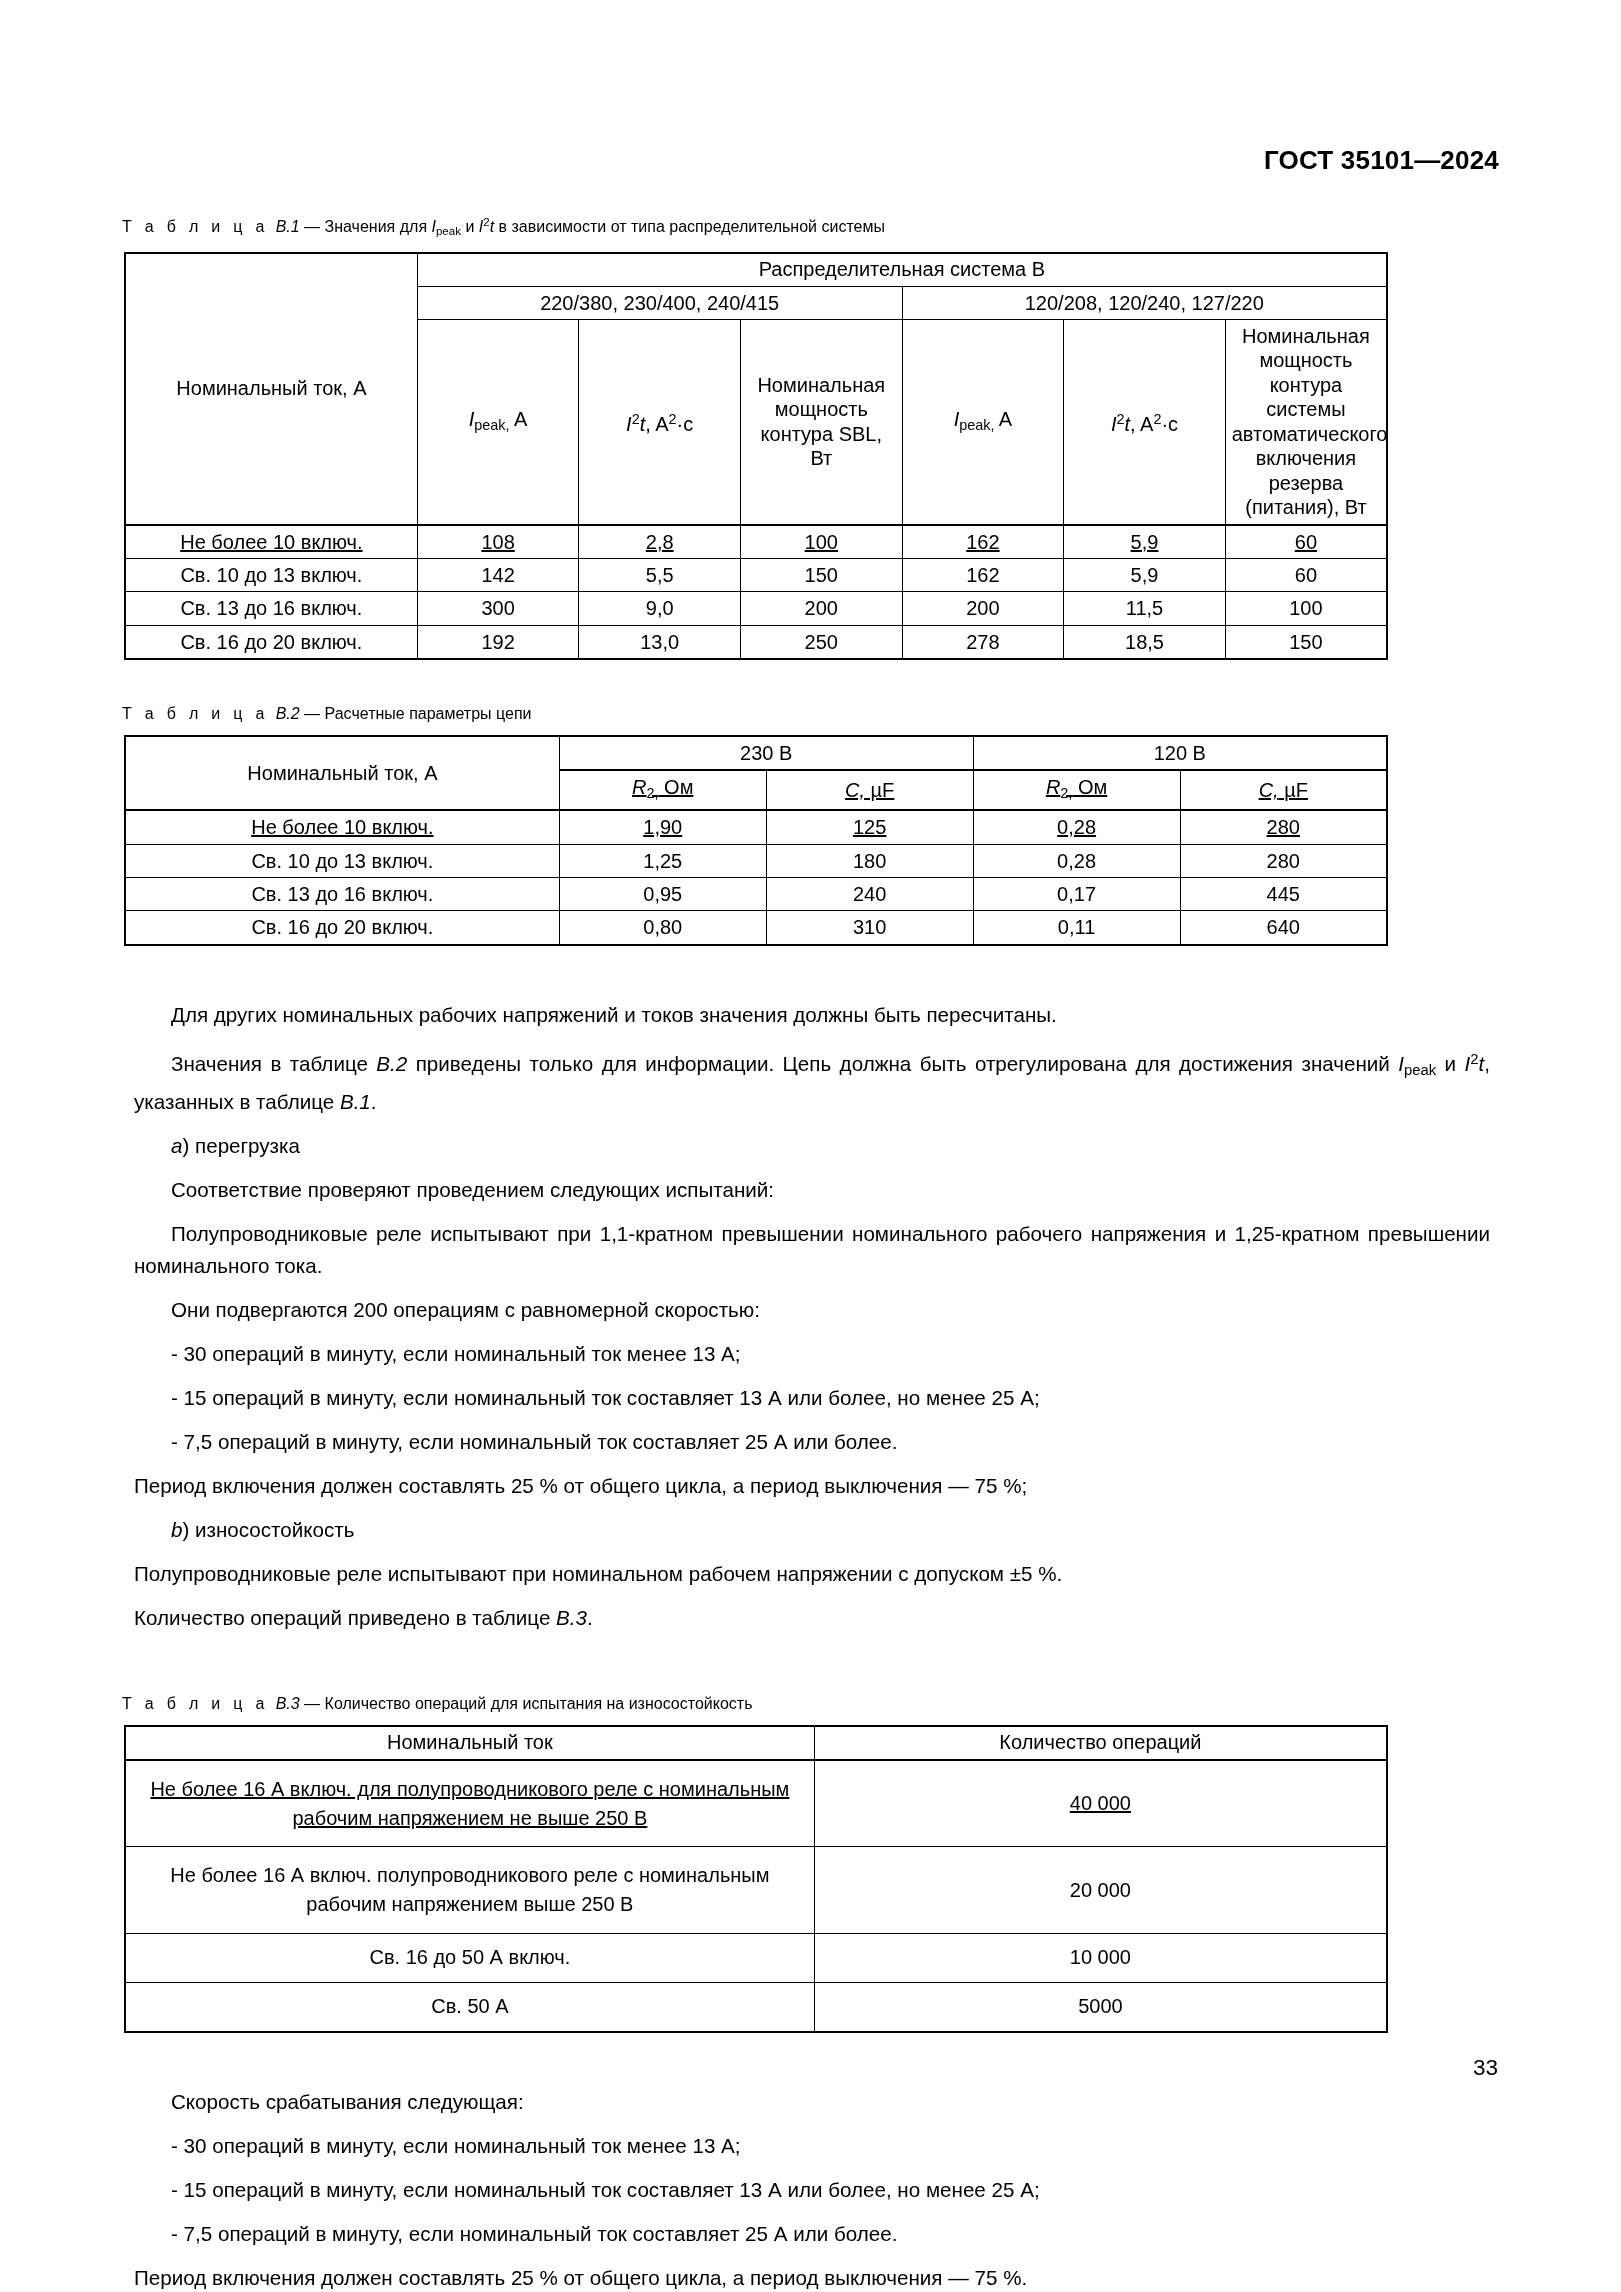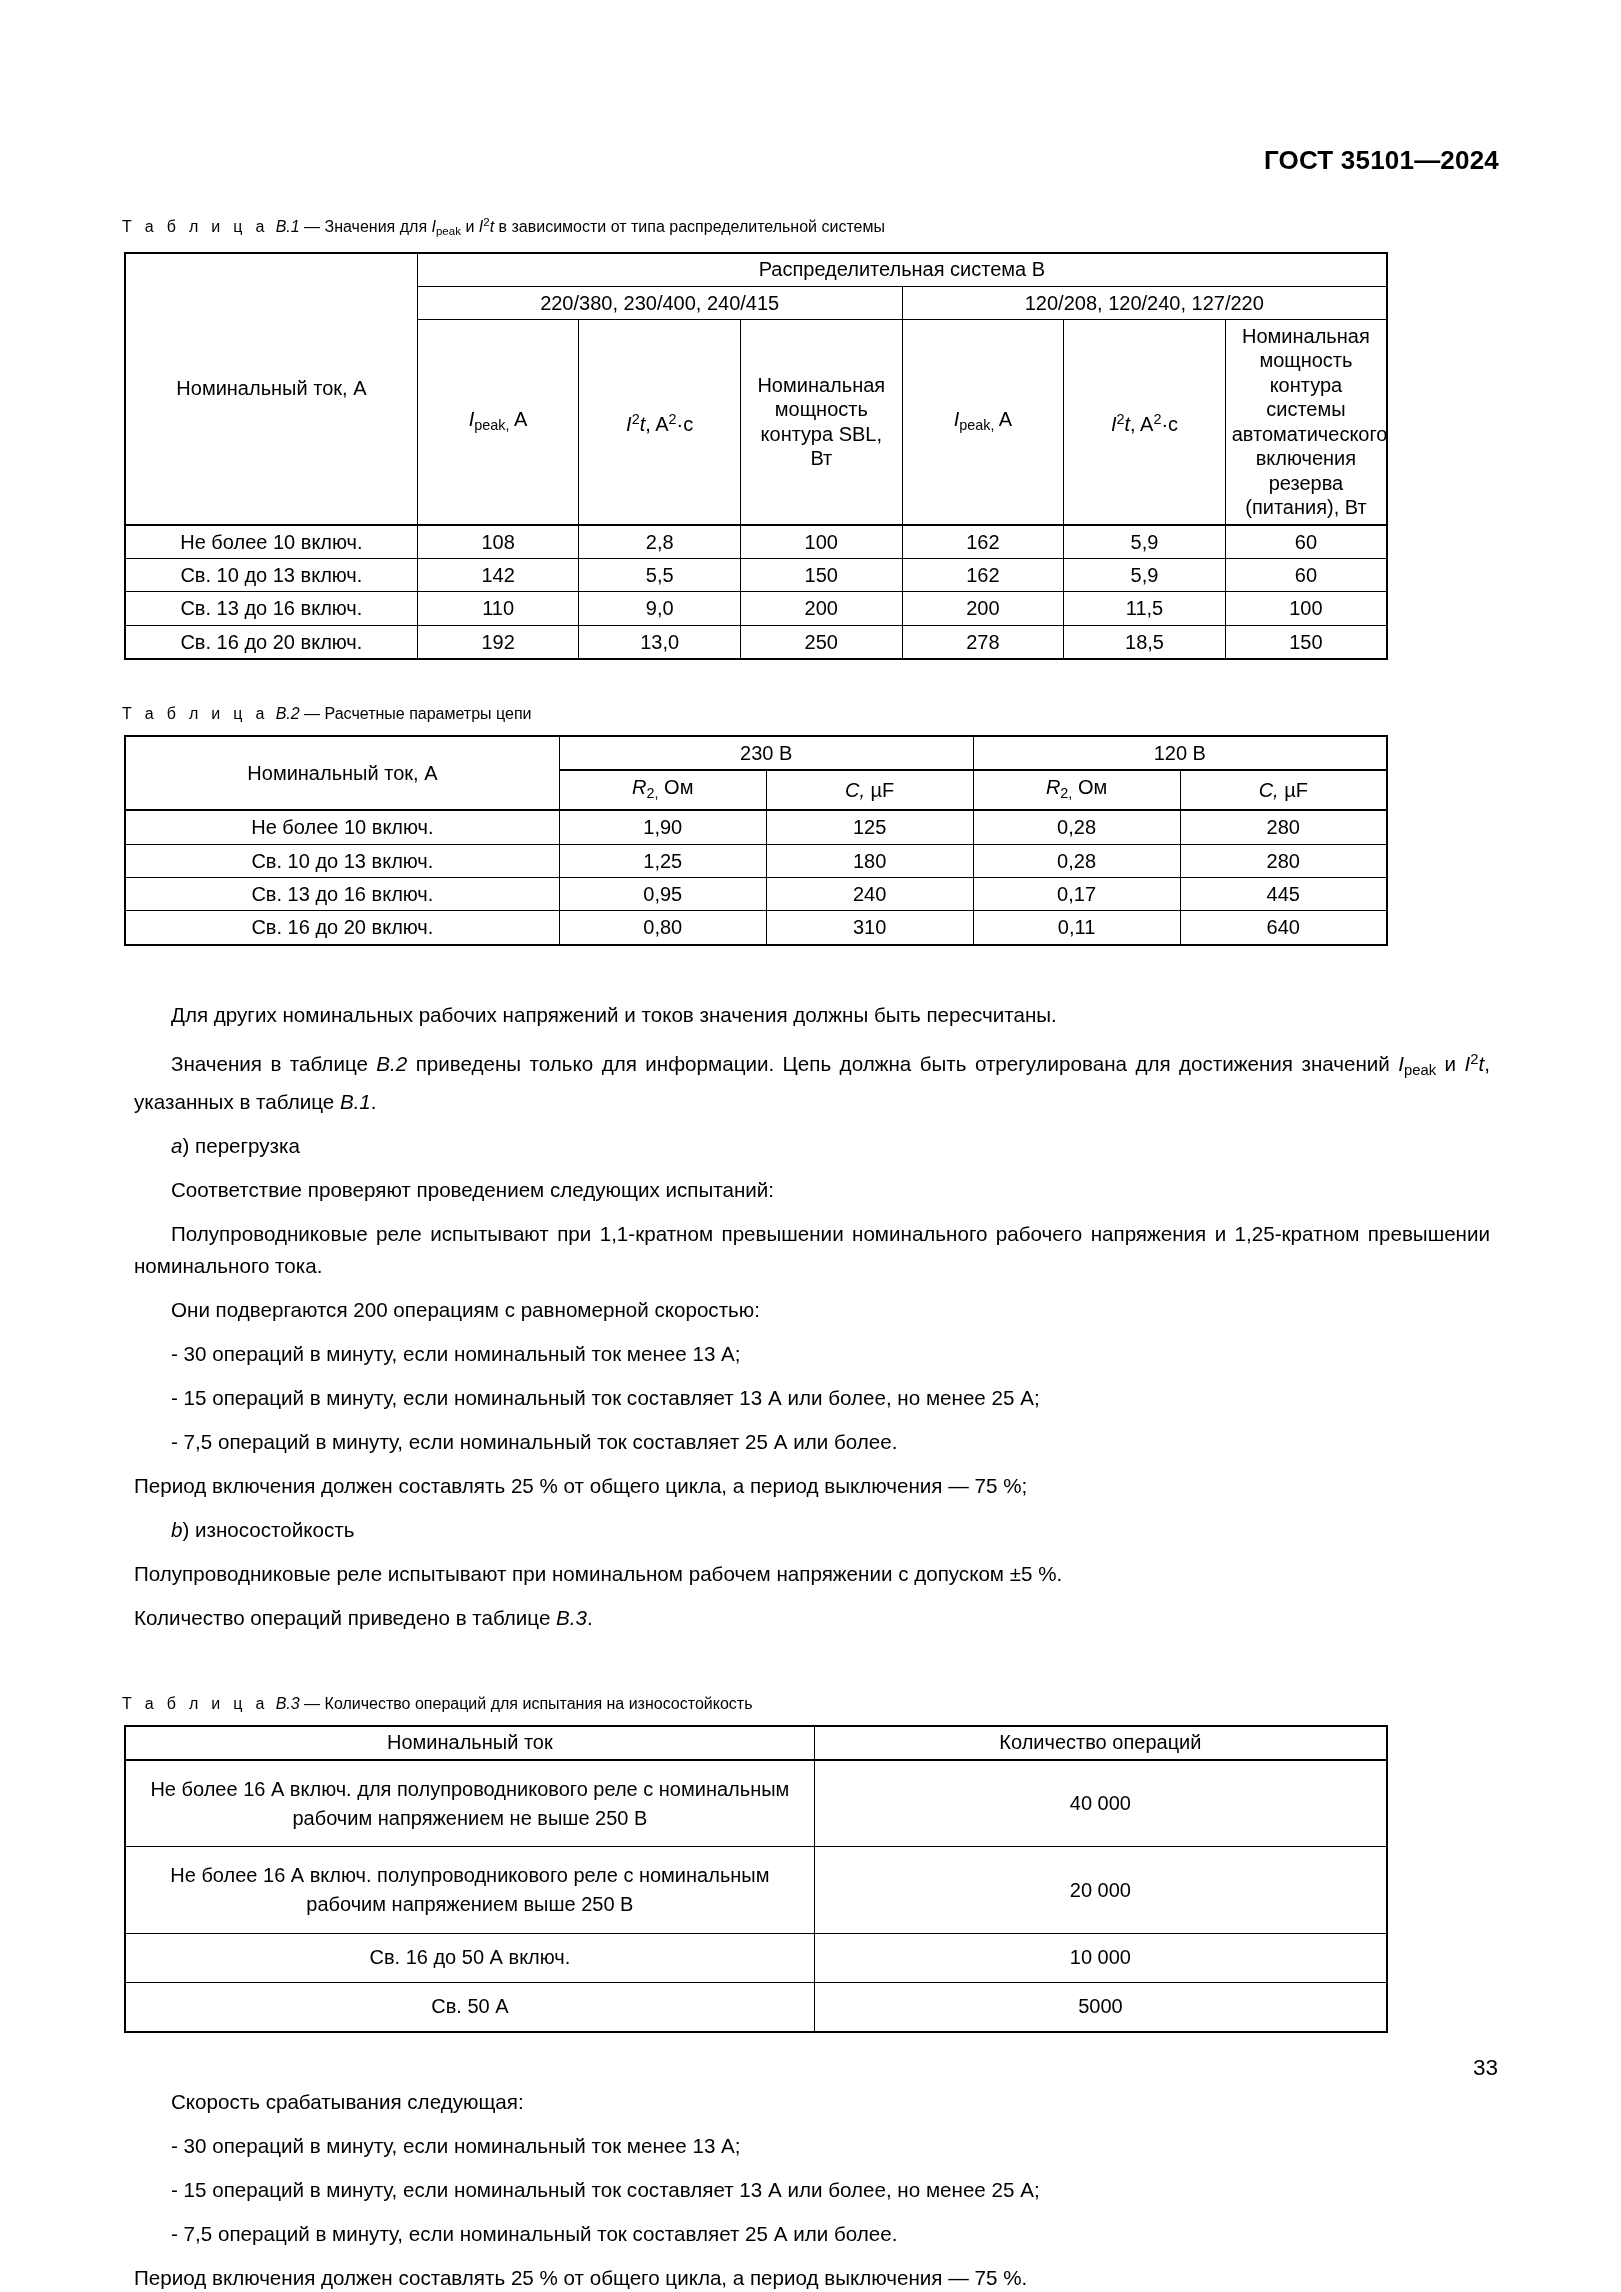--- a/index.html
+++ b/index.html
@@ -63,21 +63,21 @@
     table-layout: fixed;
   }
   table.gost td, table.gost th {
     border: 1.4px solid #000;
     padding: 3.9px 5.9px;
     text-align: center;
     vertical-align: middle;
     font-weight: normal;
     line-height: 24.5px;
   }
-  table.gost .thick-top { border-top-width: 2.9px; }
+  table.gost .thick-top { border-top-width: 2.9px; text-decoration: underline; }
   table.gost.outer {
     border: 2.9px solid #000;
   }
   .sub { font-size: 0.72em; vertical-align: -0.28em; }
   .sup { font-size: 0.72em; vertical-align: 0.48em; }
   .ital { font-style: italic; }
   
   .body-block {
     font-size: 20.6px;
     line-height: 32px;
@@ -157,21 +157,21 @@
           <td>Св. 10 до 13 включ.</td>
           <td>142</td>
           <td>5,5</td>
           <td>150</td>
           <td>162</td>
           <td>5,9</td>
           <td>60</td>
         </tr>
         <tr>
           <td>Св. 13 до 16 включ.</td>
-          <td>110</td>
+          <td>300</td>
           <td>9,0</td>
           <td>200</td>
           <td>200</td>
           <td>11,5</td>
           <td>100</td>
         </tr>
         <tr>
           <td>Св. 16 до 20 включ.</td>
           <td>192</td>
           <td>13,0</td>

